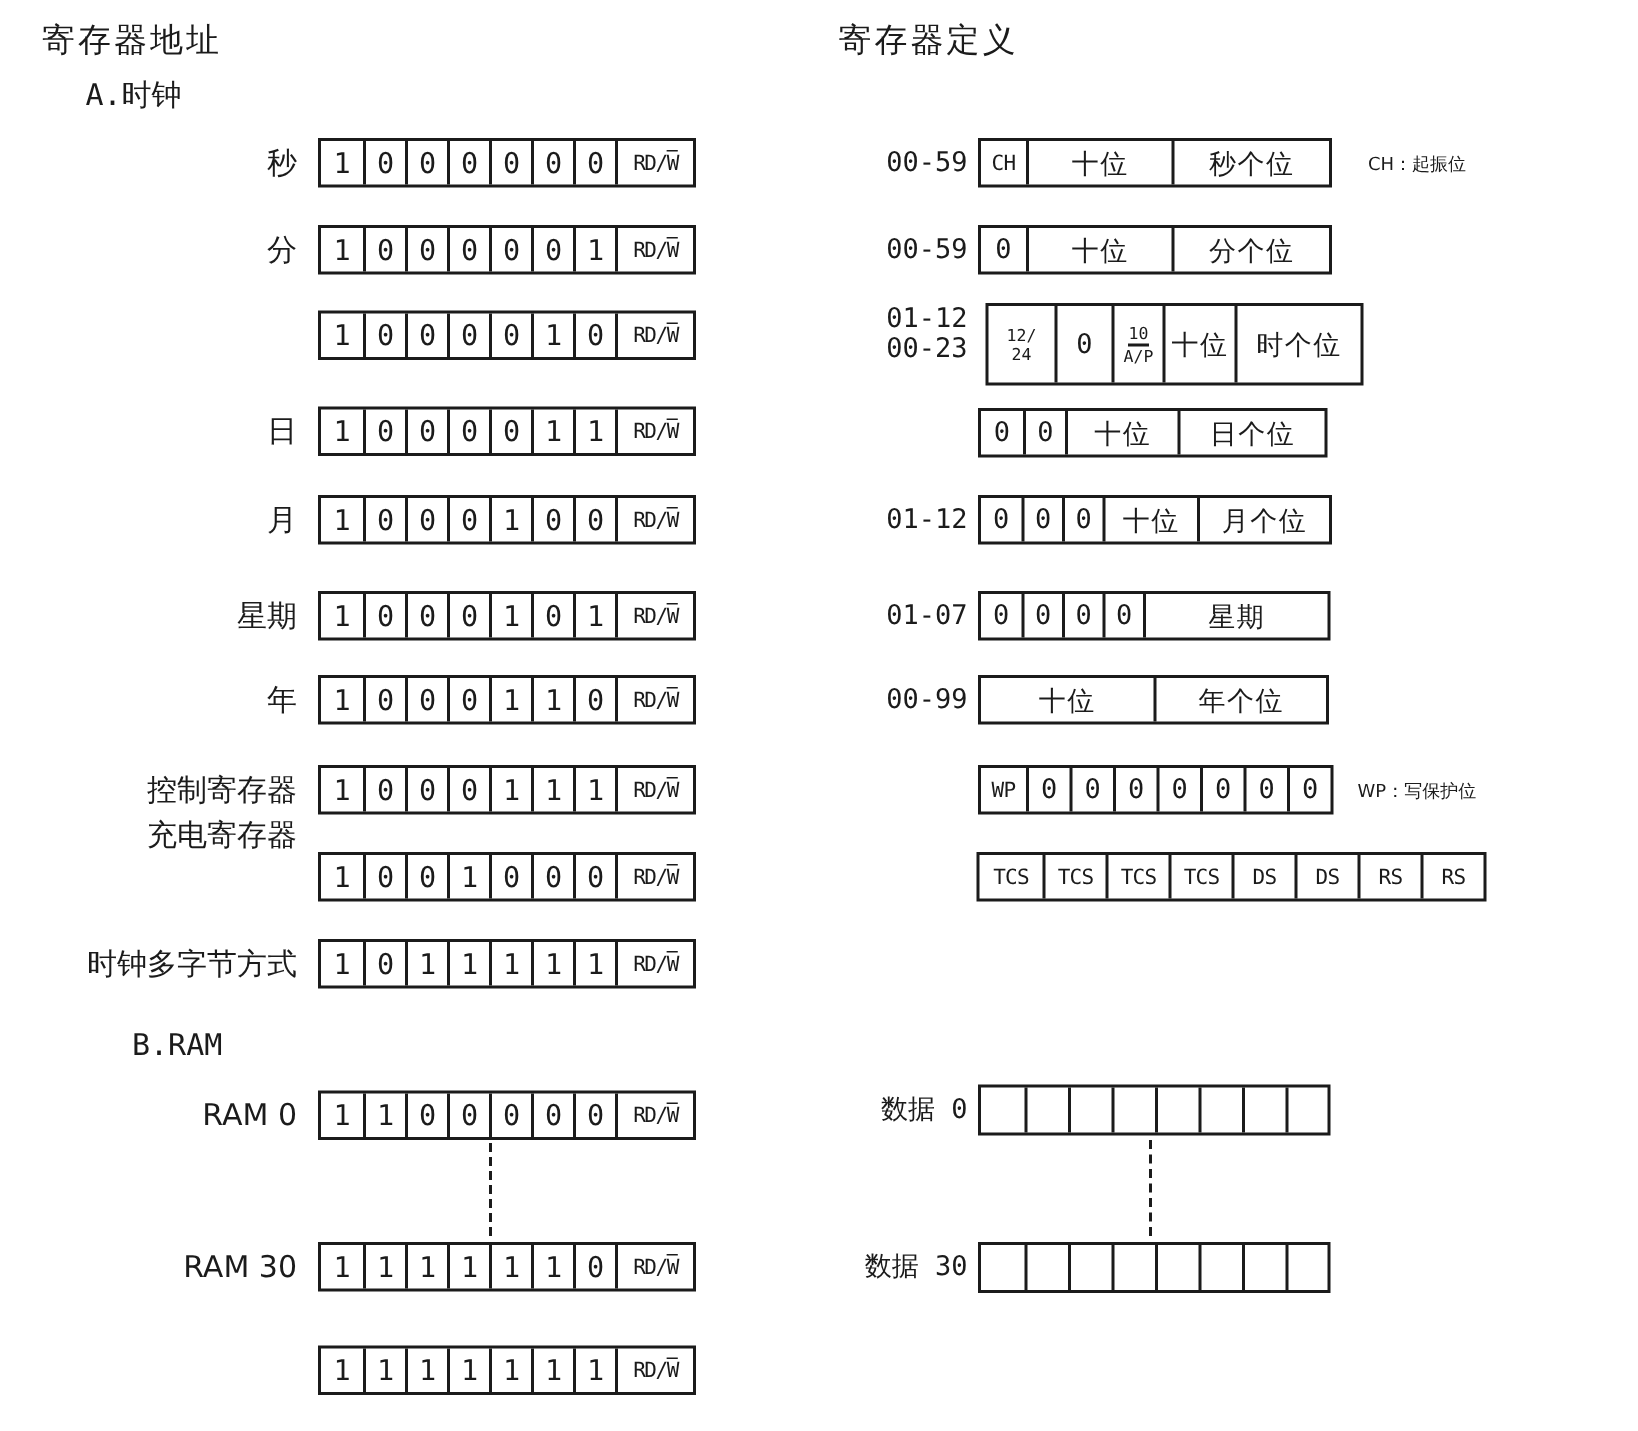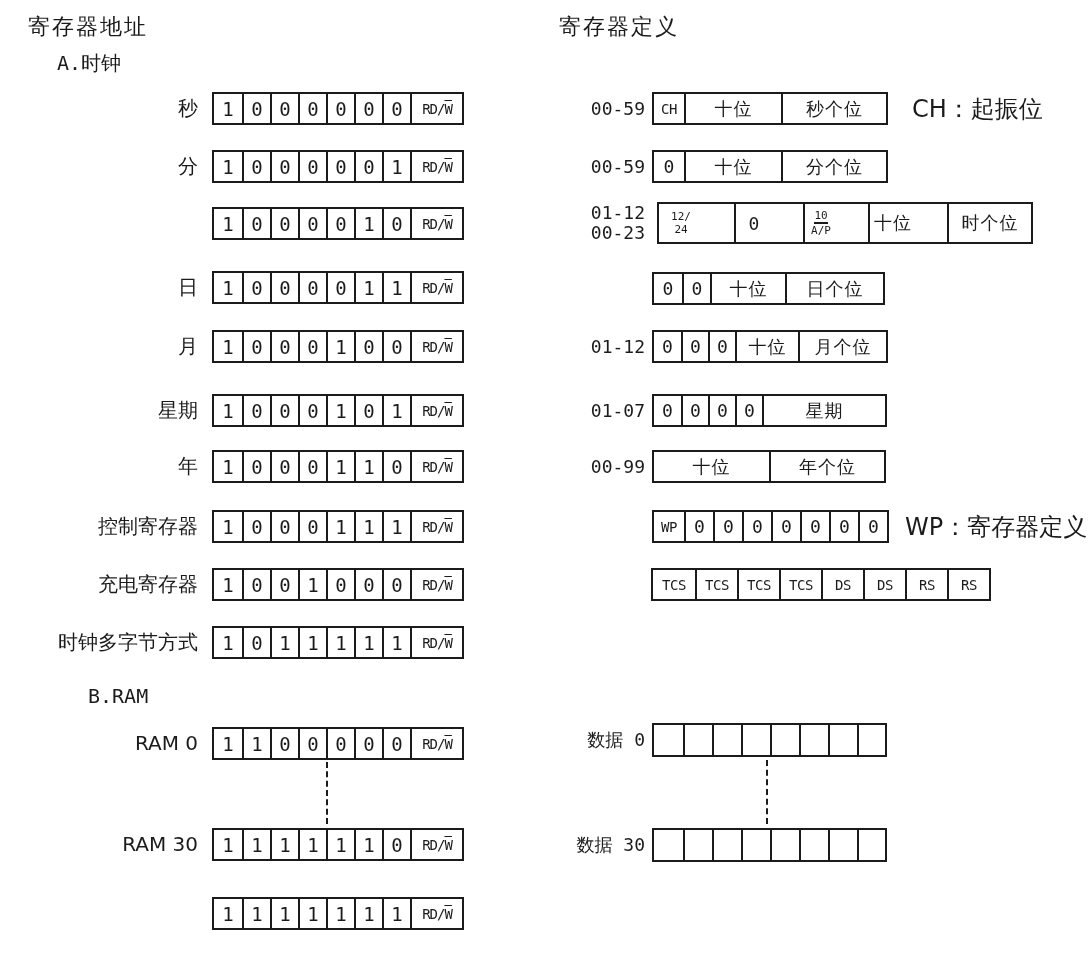--- a/index.html
+++ b/index.html
@@ -35,21 +35,21 @@
   .lat.long { font-size:14px; letter-spacing:-0.5px; }
   .two  { flex-direction:column; justify-content:center;
           font-family:"DejaVu Sans Mono","Liberation Mono",monospace;
           font-size:11px; line-height:13px; }
   .two .bar { border-bottom:2px solid #1b1b1b; }
   .range {
     position:absolute; right:447px; text-align:right;
     font-family:"DejaVu Sans Mono","Liberation Mono",monospace;
     font-size:18px; line-height:20px; white-space:nowrap;
   }
-  .note { position:absolute; font-size:24px; line-height:26px; white-space:nowrap; }
+  .note { position:absolute; font-size:12px; line-height:26px; white-space:nowrap; }
   .dash { position:absolute; width:0; border-left:2px dashed #1b1b1b; }
 </style>
 </head>
 <body>
 
 <div id="canvas">
   <div class="title" style="left:28px; top:12px">寄存器地址</div>
   <div class="title" style="left:559px; top:12px">寄存器定义</div>
   <div class="section" style="left:57px; top:50px">A.时钟</div>
   <div class="section" style="left:88px; top:684px">B.RAM</div>
@@ -160,21 +160,21 @@
       <div class="cell bit" style="width: 28px;">0</div>
       <div class="cell bit" style="width: 28px;">0</div>
       <div class="cell bit" style="width: 28px;">1</div>
       <div class="cell bit" style="width: 28px;">1</div>
       <div class="cell bit" style="width: 28px;">1</div>
       <div class="cell rw" style="width: 52px;">
         <span>RD/</span>
         <span class="ovl">W</span>
       </div>
     </div>
-    <div class="lbl" style="top: 568px; line-height: 33px; height: 33px; text-align: right;">充电寄存器</div>
+    <div class="lbl" style="top: 540px; line-height: 33px; height: 33px; text-align: right;">充电寄存器</div>
     <div class="box" style="left: 212px; top: 568px; height: 33px;">
       <div class="cell bit" style="width: 28px;">1</div>
       <div class="cell bit" style="width: 28px;">0</div>
       <div class="cell bit" style="width: 28px;">0</div>
       <div class="cell bit" style="width: 28px;">1</div>
       <div class="cell bit" style="width: 28px;">0</div>
       <div class="cell bit" style="width: 28px;">0</div>
       <div class="cell bit" style="width: 28px;">0</div>
       <div class="cell rw" style="width: 52px;">
         <span>RD/</span>
@@ -250,21 +250,21 @@
     </div>
     <div class="box" style="left: 652px; top: 150px; height: 33px;">
       <div class="cell lat" style="width: 30px;">0</div>
       <div class="cell cjk" style="width: 97px;">十位</div>
       <div class="cell cjk" style="width: 105px;">分个位</div>
     </div>
     <div class="range" style="top: 203px;">
       <div>01-12</div>
       <div>00-23</div>
     </div>
-    <div class="box" style="left: 657px; top: 202px; height: 42px; gap: 31px;">
+    <div class="box" style="left: 657px; top: 202px; height: 55px;">
       <div class="cell two" style="width: 44px;">
         <div>12/</div>
         <div>24</div>
       </div>
       <div class="cell lat" style="width: 38px;">0</div>
       <div class="cell two" style="width: 34px;">
         <div class="bar">10</div>
         <div>A/P</div>
       </div>
       <div class="cell cjk" style="width: 48px;">十位</div>
@@ -306,21 +306,21 @@
     <div class="box" style="left: 652px; top: 510px; height: 33px;">
       <div class="cell lat long" style="width: 30px;">WP</div>
       <div class="cell lat" style="width: 29px;">0</div>
       <div class="cell lat" style="width: 29px;">0</div>
       <div class="cell lat" style="width: 29px;">0</div>
       <div class="cell lat" style="width: 29px;">0</div>
       <div class="cell lat" style="width: 29px;">0</div>
       <div class="cell lat" style="width: 29px;">0</div>
       <div class="cell lat" style="width: 29px;">0</div>
     </div>
-    <div class="note" style="left: 905px; top: 513.5px;">WP：寄存器定义</div>
+    <div class="note" style="left: 905px; top: 513.5px;">WP：写保护位</div>
     <div class="box" style="left: 651px; top: 568px; height: 33px;">
       <div class="cell lat long" style="width: 42px;">TCS</div>
       <div class="cell lat long" style="width: 42px;">TCS</div>
       <div class="cell lat long" style="width: 42px;">TCS</div>
       <div class="cell lat long" style="width: 42px;">TCS</div>
       <div class="cell lat long" style="width: 42px;">DS</div>
       <div class="cell lat long" style="width: 42px;">DS</div>
       <div class="cell lat long" style="width: 42px;">RS</div>
       <div class="cell lat long" style="width: 42px;">RS</div>
     </div>

